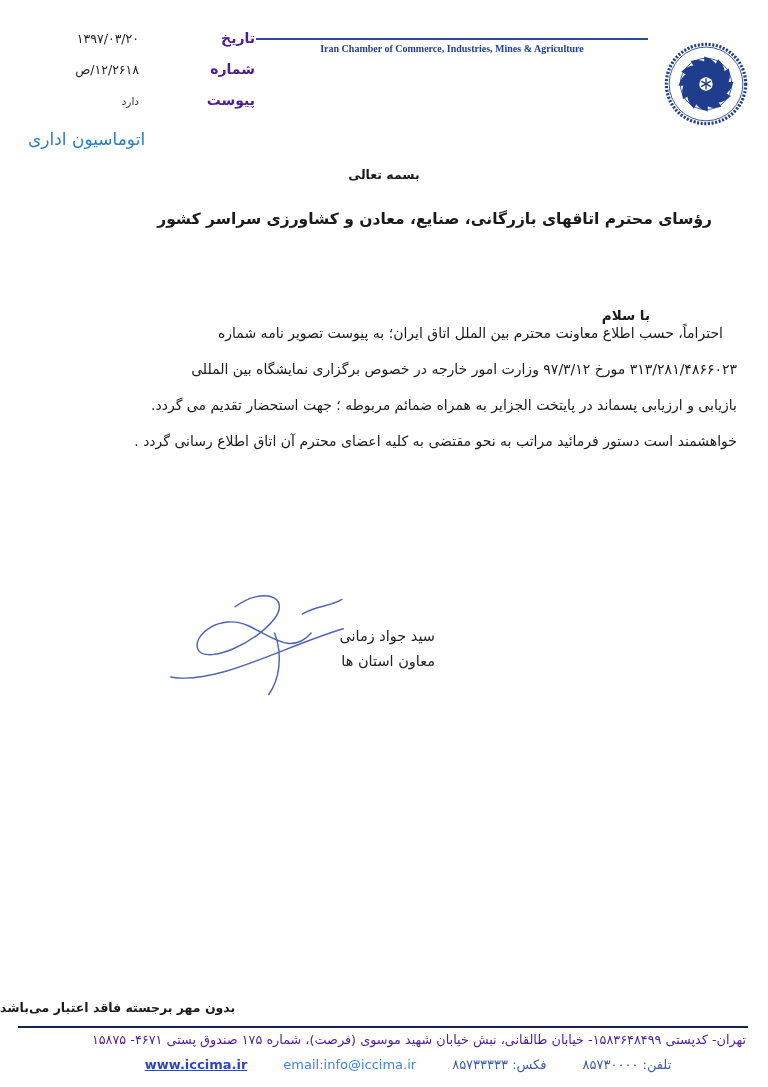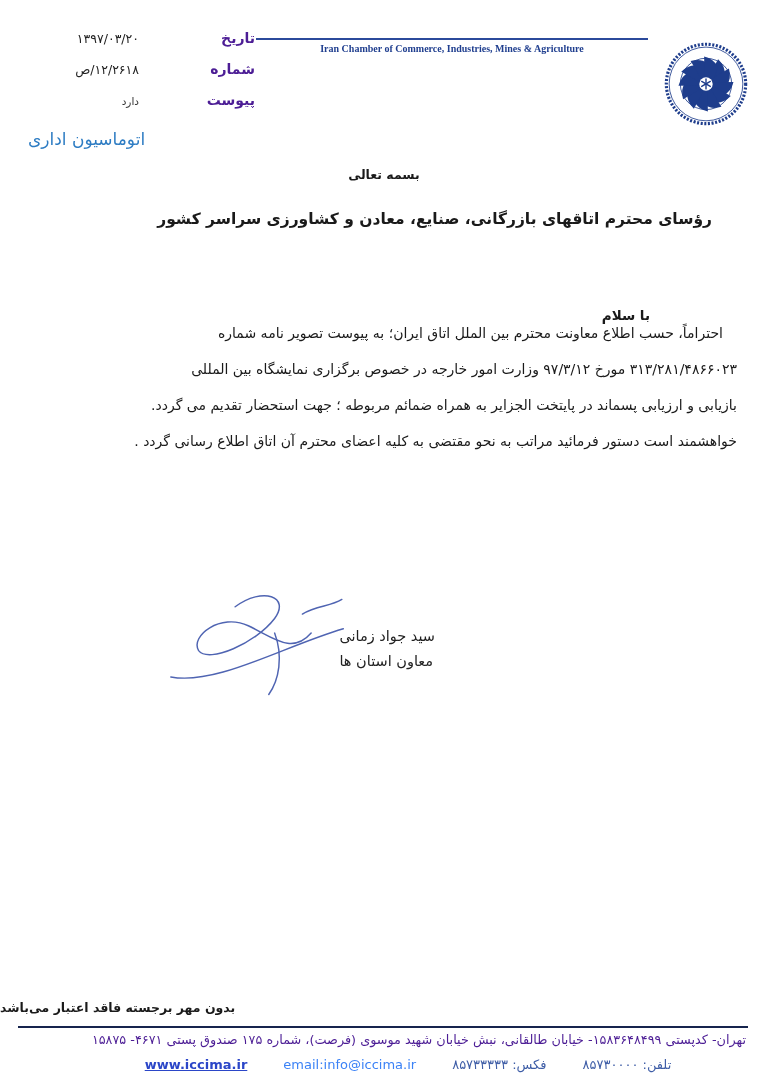--- a/index.html
+++ b/index.html
@@ -23,21 +23,21 @@
   
   .bismillah{position:absolute;top:167px;left:0;right:0;text-align:center;font-weight:bold;font-size:12.5px;}
   .recipient{position:absolute;top:210px;right:56px;left:40px;text-align:right;font-weight:bold;font-size:15.5px;white-space:nowrap;}
   .salutation{position:absolute;top:283px;right:118px;font-weight:bold;font-size:13.5px;margin-top:24px;}
   .body{position:absolute;top:315px;right:31px;left:40px;direction:rtl;}
   .body .line{font-size:14px;line-height:36px;text-align:right;white-space:nowrap;}
   .body .line.indent{padding-right:14px;}
   
   .sig{position:absolute;top:578px;left:165px;width:282px;height:135px;}
   .scribble{position:absolute;top:0;left:0;width:190px;height:135px;}
-  .sig-text{position:absolute;top:46px;right:12px;text-align:left;direction:rtl;font-size:14.5px;line-height:25px;color:#222;}
+  .sig-text{position:absolute;top:46px;right:12px;text-align:right;direction:rtl;font-size:14.5px;line-height:25px;color:#222;}
   
   .validity{position:absolute;top:1000px;left:0;right:0;text-align:left;font-weight:bold;font-size:12.5px;}
   .footer-rule{position:absolute;top:1026px;left:18px;right:20px;border-top:2px solid #16244d;}
   .address{position:absolute;top:1032px;right:22px;left:22px;direction:rtl;text-align:right;font-size:12.8px;color:#4c1d95;white-space:nowrap;}
   .contact{position:absolute;top:1057px;left:0;right:0;display:flex;direction:rtl;justify-content:center;
            column-gap:36px;align-items:baseline;font-size:13px;color:#3f5ea7;transform:translateX(24px);}
   .c-item{white-space:nowrap;}
   .c-email{direction:ltr;unicode-bidi:isolate;color:#3b82f6;text-decoration:none;font-size:13px;}
   .c-web{direction:ltr;unicode-bidi:isolate;color:#2b46c8;text-decoration:underline;font-weight:bold;font-size:13px;}
 </style>

